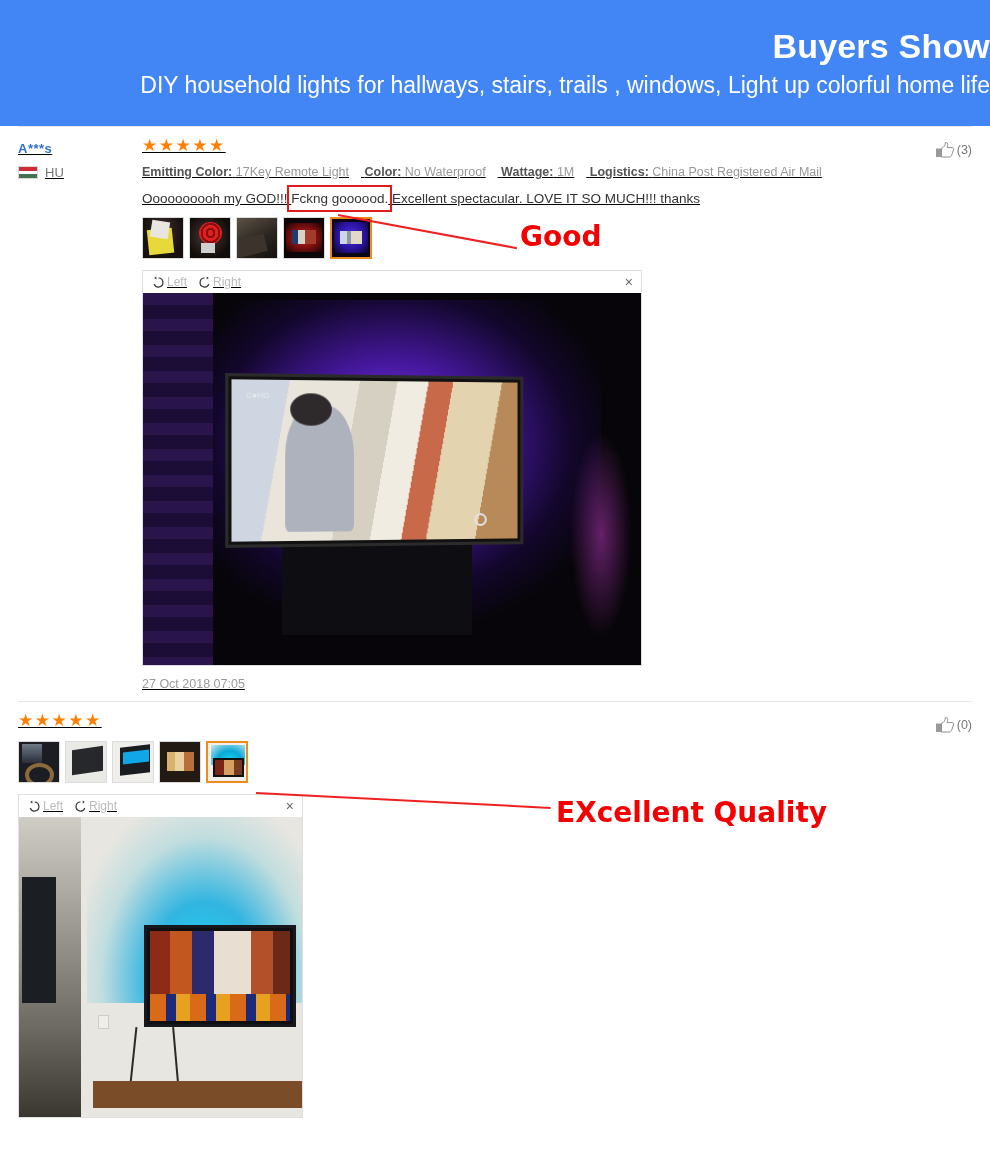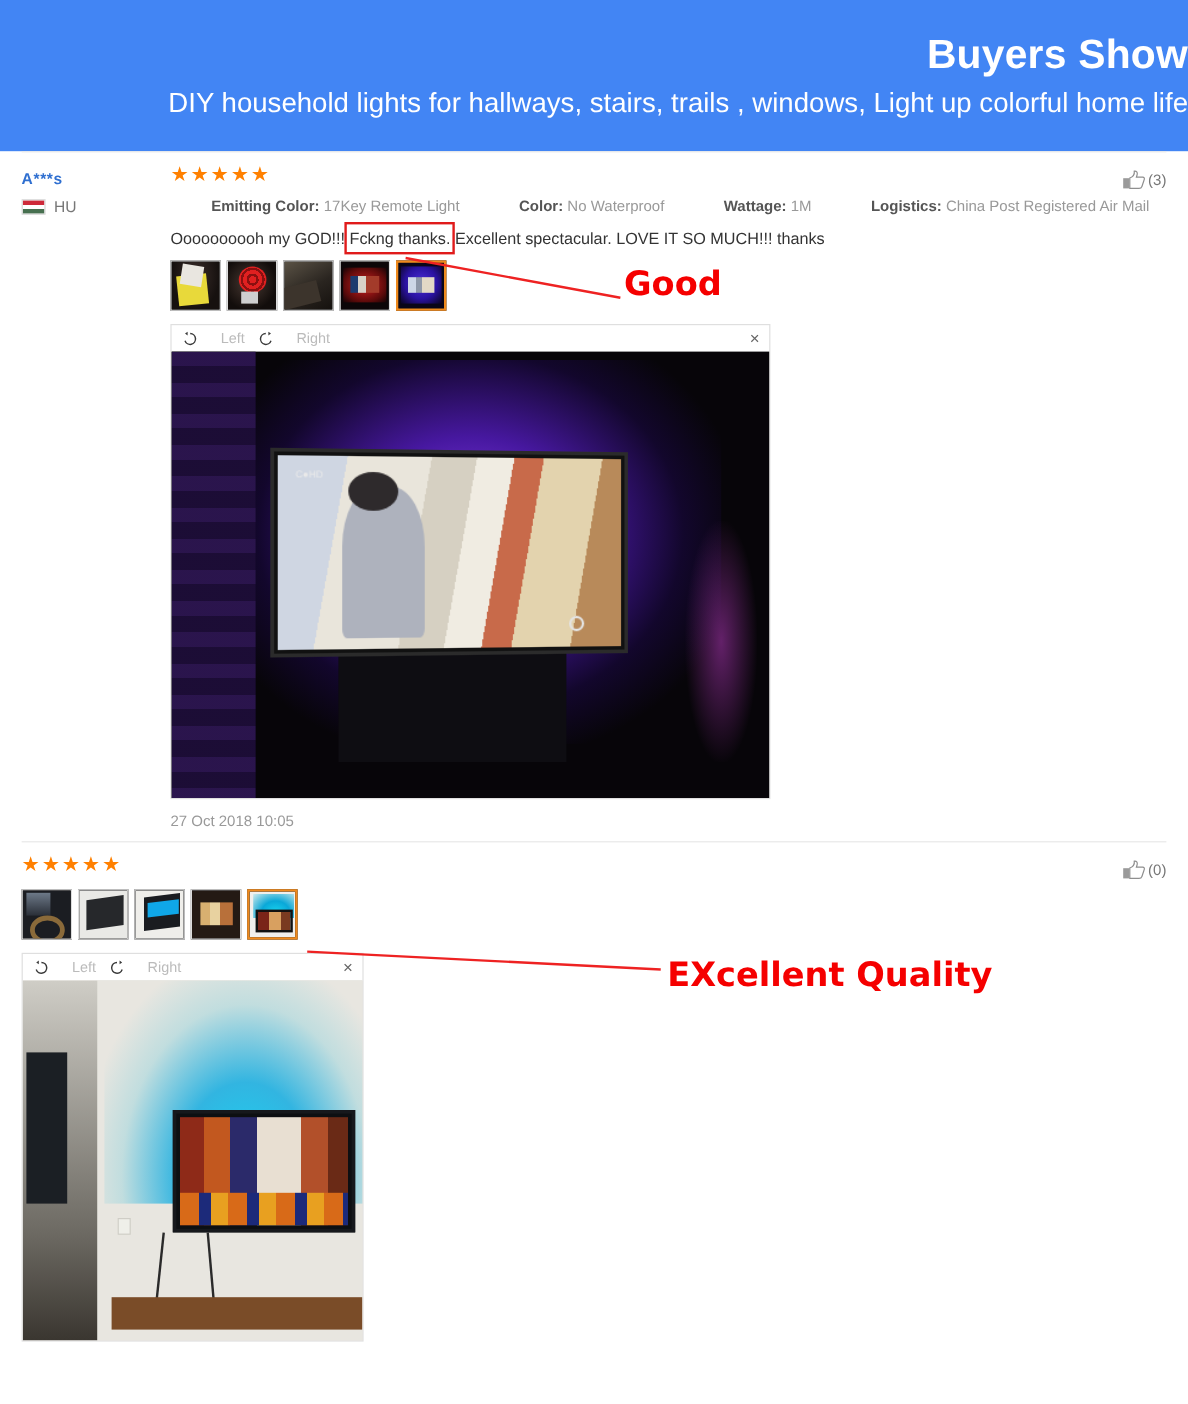--- a/index.html
+++ b/index.html
@@ -31,21 +31,21 @@
 
   
   .reviews { position: relative; width: 990px; }
   .divider {
     height: 1px; background: #e8e8e8;
     margin: 0 18px;
   }
 
   .review { position: relative; padding: 10px 18px 0 18px; }
 
-  .review-row { display: flex; }
+  .review-row { display: flex; text-decoration: underline; }
 
   
   .user-col { width: 124px; flex: 0 0 124px; padding-top: 4px; }
   .user-name {
     color: #2f6fd0; font-size: 13px; font-weight: bold;
     letter-spacing: .5px; margin-bottom: 9px;
   }
   .user-geo { display: flex; align-items: center; gap: 7px; }
   .flag {
     width: 20px; height: 13px; display: block;
@@ -57,21 +57,21 @@
   .flag-cl .cl-red  { position:absolute; left:0; bottom:0; width:100%; height:50%; background:#d52b1e; }
   .flag-cl .cl-star { position:absolute; left:14%; top:13%; color:#fff; font-size:8px; line-height:8px; }
   .geo-code { color: #777777; font-size: 13px; }
 
   
   .content-col { flex: 1 1 auto; min-width: 0; position: relative; }
 
   .stars { color: #ff8000; font-size: 17px; letter-spacing: 1.5px; line-height: 18px; height: 20px; }
 
   .attrs { margin-top: 7px; font-size: 12.5px; color: #999999; line-height: 17px; }
-  .attrs .k { color: #555555; font-weight: bold; margin-left: 34px; }
+  .attrs .k { color: #555555; font-weight: bold; }
   .attrs .sep { display: inline-block; width: 12px; }
 
   .body-text { margin-top: 8px; font-size: 13.5px; color: #333333; line-height: 19px; white-space: nowrap; }
   .hl { position: relative; display: inline-block; }
   .hl::after {
     content: ""; position: absolute; left: -4px; right: -4px; top: -4px; bottom: -4px;
     border: 2px solid #e01b1b; pointer-events: none;
   }
 
   
@@ -87,21 +87,21 @@
     border-top: 8px solid #ef8a1e;
   }
   .tmini { position: absolute; inset: 0; }
 
   
   .viewer { margin-top: 11px; border: 1px solid #dfdfdf; background: #fff; }
   .viewer-bar {
     height: 22px; display: flex; align-items: center; gap: 10px;
     padding: 0 8px; font-size: 12px; color: #bbbbbb; position: relative;
   }
-  .rot { display: inline-flex; align-items: center; gap: 18px; cursor: pointer; }
+  .rot { display: inline-flex; align-items: center; gap: 1px; cursor: pointer; }
   .rot svg { display: block; }
   .viewer-close {
     position: absolute; right: 8px; top: 50%; transform: translateY(-50%);
     color: #666; font-size: 14px; line-height: 1; cursor: pointer;
   }
 
   .date { font-size: 12.5px; color: #999999; padding: 11px 0 10px 0; }
 
   
   .ph-box1 { background: radial-gradient(ellipse at 50% 30%, #3a2d2a 0%, #16110f 70%); }
@@ -214,21 +214,21 @@
           <span>17Key Remote Light</span><span class="sep"></span>
           <span class="k">Color:</span>
           <span>No Waterproof</span><span class="sep"></span>
           <span class="k">Wattage:</span>
           <span>1M</span><span class="sep"></span>
           <span class="k">Logistics:</span>
           <span>China Post Registered Air Mail</span>
         </div>
 
         <div class="body-text">
-          <span>Oooooooooh my GOD!!! </span><span class="hl">Fckng thanks.</span><span> Excellent spectacular. LOVE IT SO MUCH!!! thanks</span>
+          <span>Oooooooooh my GOD!!! </span><span class="hl">Fckng goooood.</span><span> Excellent spectacular. LOVE IT SO MUCH!!! thanks</span>
         </div>
 
         <div class="thumbs">
           <div class="thumb">
               <span class="tmini ph-box1"></span>
             </div>
           <div class="thumb">
               <span class="tmini ph-box2"></span>
             </div>
           <div class="thumb">
@@ -270,21 +270,21 @@
               <div class="p1-screen">
                 <div class="p1-person"></div>
                 <div class="p1-head"></div>
                 <div class="p1-logo">C●HD</div>
                 <div class="p1-dot"></div>
               </div>
             </div>
           </div>
         </div>
 
-        <div class="date">27 Oct 2018 10:05</div>
+        <div class="date">27 Oct 2018 07:05</div>
       </div>
     </div>
 
     <div style="position:absolute; right:18px; top:14px; display:flex; align-items:center; gap:2px;">
       <svg width="20" height="18" viewBox="0 0 20 18">
         <rect x="1" y="7.5" width="5" height="8.5" fill="#9a9a9a"></rect>
         <path d="M6.5 16 L6.5 7.3 C9 6.4 10.6 4.2 10.2 1.6 C12 1.2 13.2 2.6 12.6 4.6 L12 6.6 L17.2 6.6 C18.6 6.6 19 7.8 18.4 9 L16.6 14.4 C16.2 15.6 15.4 16 14.2 16 Z" fill="#ffffff" stroke="#8f8f8f" stroke-width="1"></path>
       </svg>
       <span style="font-size:12.5px;color:#777">(3)</span>
     </div>

